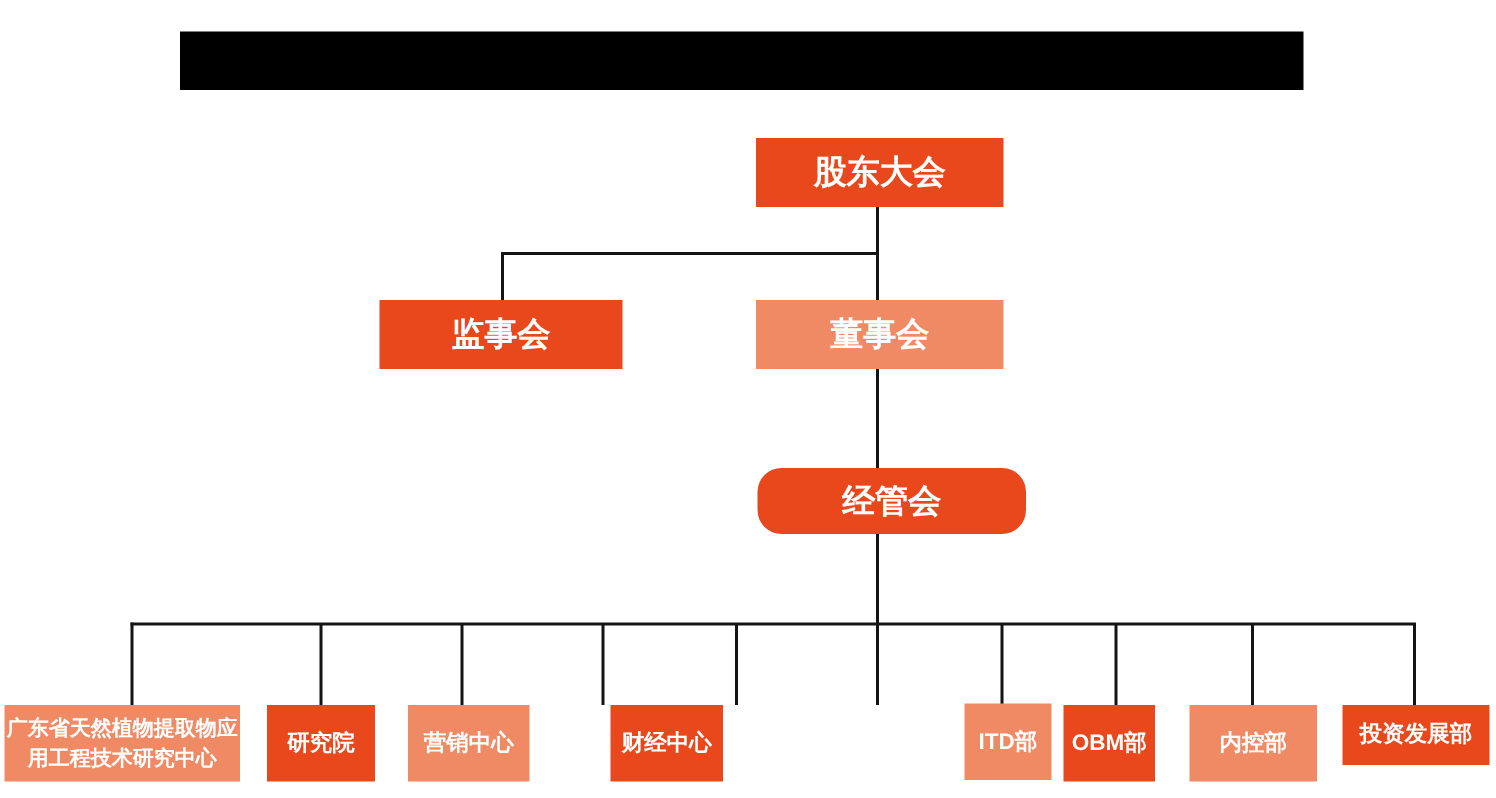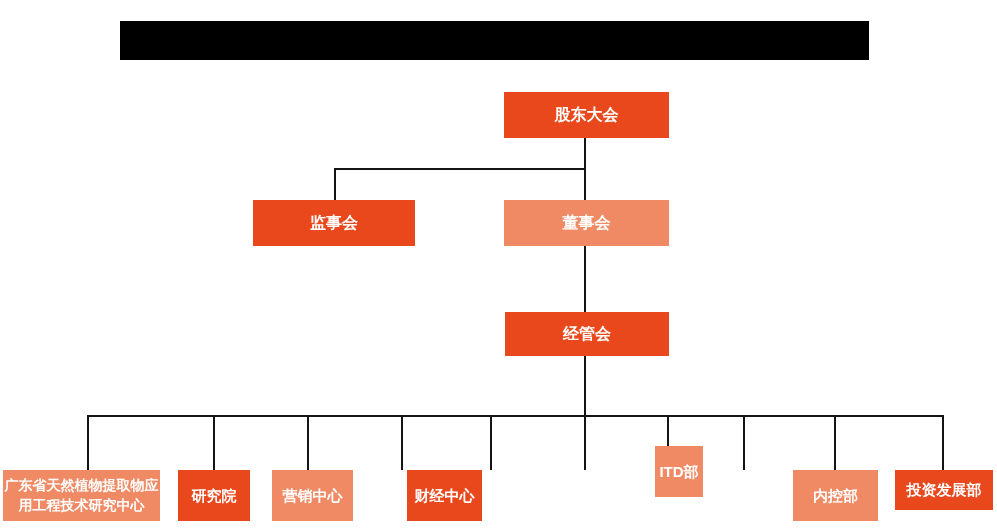--- a/index.html
+++ b/index.html
@@ -24,21 +24,21 @@
     background:var(--redaction);
   }
   .node{
     position:absolute;
     display:flex;
     align-items:center;
     justify-content:center;
     text-align:center;
     color:var(--text);
     font-weight:700;
-    font-size:16px;
+    font-size:22px;
     line-height:1.3;
   }
   .node[data-tone="dark"]{background:var(--dark);}
   .node[data-tone="light"]{background:var(--light);}
   .node.dept{font-size:15px;}
   .node.dept-small{font-size:14px;line-height:1.4;padding:16px 1px;}
   .line-v{
     position:absolute;
     width:2px;
     background:var(--line);
@@ -70,23 +70,24 @@
   <div class="line-v" style="left:667px;top:416px;height:54px;"></div>
   <div class="line-v" style="left:743px;top:416px;height:54px;"></div>
   <div class="line-v" style="left:834px;top:416px;height:54px;"></div>
   <div class="line-v" style="left:942px;top:416px;height:54px;"></div>
 
   <div class="node" style="left:504px;top:92px;width:165px;height:46px;" data-tone="dark">股东大会</div>
 
   <div class="node" style="left:253px;top:200px;width:162px;height:46px;" data-tone="dark">监事会</div>
   <div class="node" style="left:504px;top:200px;width:165px;height:46px;text-align:center;" data-tone="light">董事会</div>
 
-  <div class="node" style="left:505px;top:312px;width:164px;height:44px;" data-tone="dark">经管会</div>
+  <div class="node" style="left:505px;top:312px;width:179px;height:44px;border-radius:16px;" data-tone="dark">经管会</div>
 
   <div class="node dept dept-small" style="left:3px;top:470px;width:157px;height:51px;" data-tone="light">广东省天然植物提取物应用工程技术研究中心</div>
   <div class="node dept" style="left:178px;top:470px;width:72px;height:51px;" data-tone="dark">研究院</div>
   <div class="node dept" style="left:272px;top:470px;width:81px;height:51px;" data-tone="light">营销中心</div>
   <div class="node dept" style="left:363px;top:470px;width:75px;height:51px;margin-left:44px;" data-tone="dark">财经中心</div>
-  <div class="node dept" style="left:643px;top:446px;width:48px;height:51px;margin-left:12px;" data-tone="light">ITD部</div>
+  <div class="node dept" style="left:643px;top:469px;width:58px;height:51px;" data-tone="light">ITD部</div>
+  <div class="node dept" style="left:709px;top:470px;width:61px;height:51px;" data-tone="dark">OBM部</div>
   <div class="node dept" style="left:793px;top:470px;width:85px;height:51px;" data-tone="light">内控部</div>
   <div class="node dept" style="left:895px;top:470px;width:98px;height:40px;" data-tone="dark">投资发展部</div>
 
 </div>
 
 </body></html>

